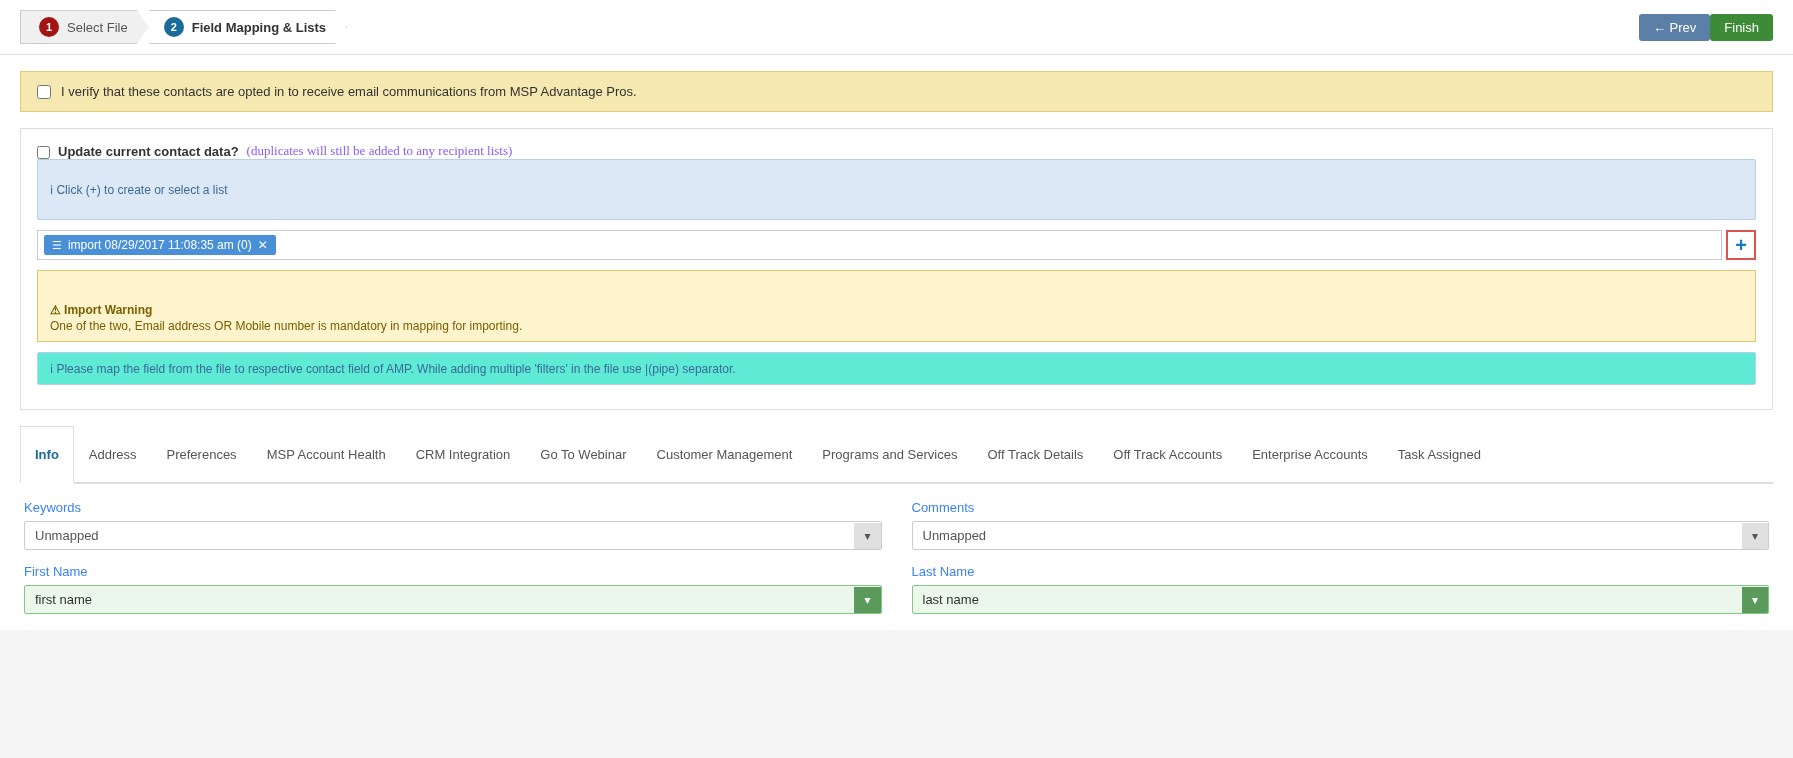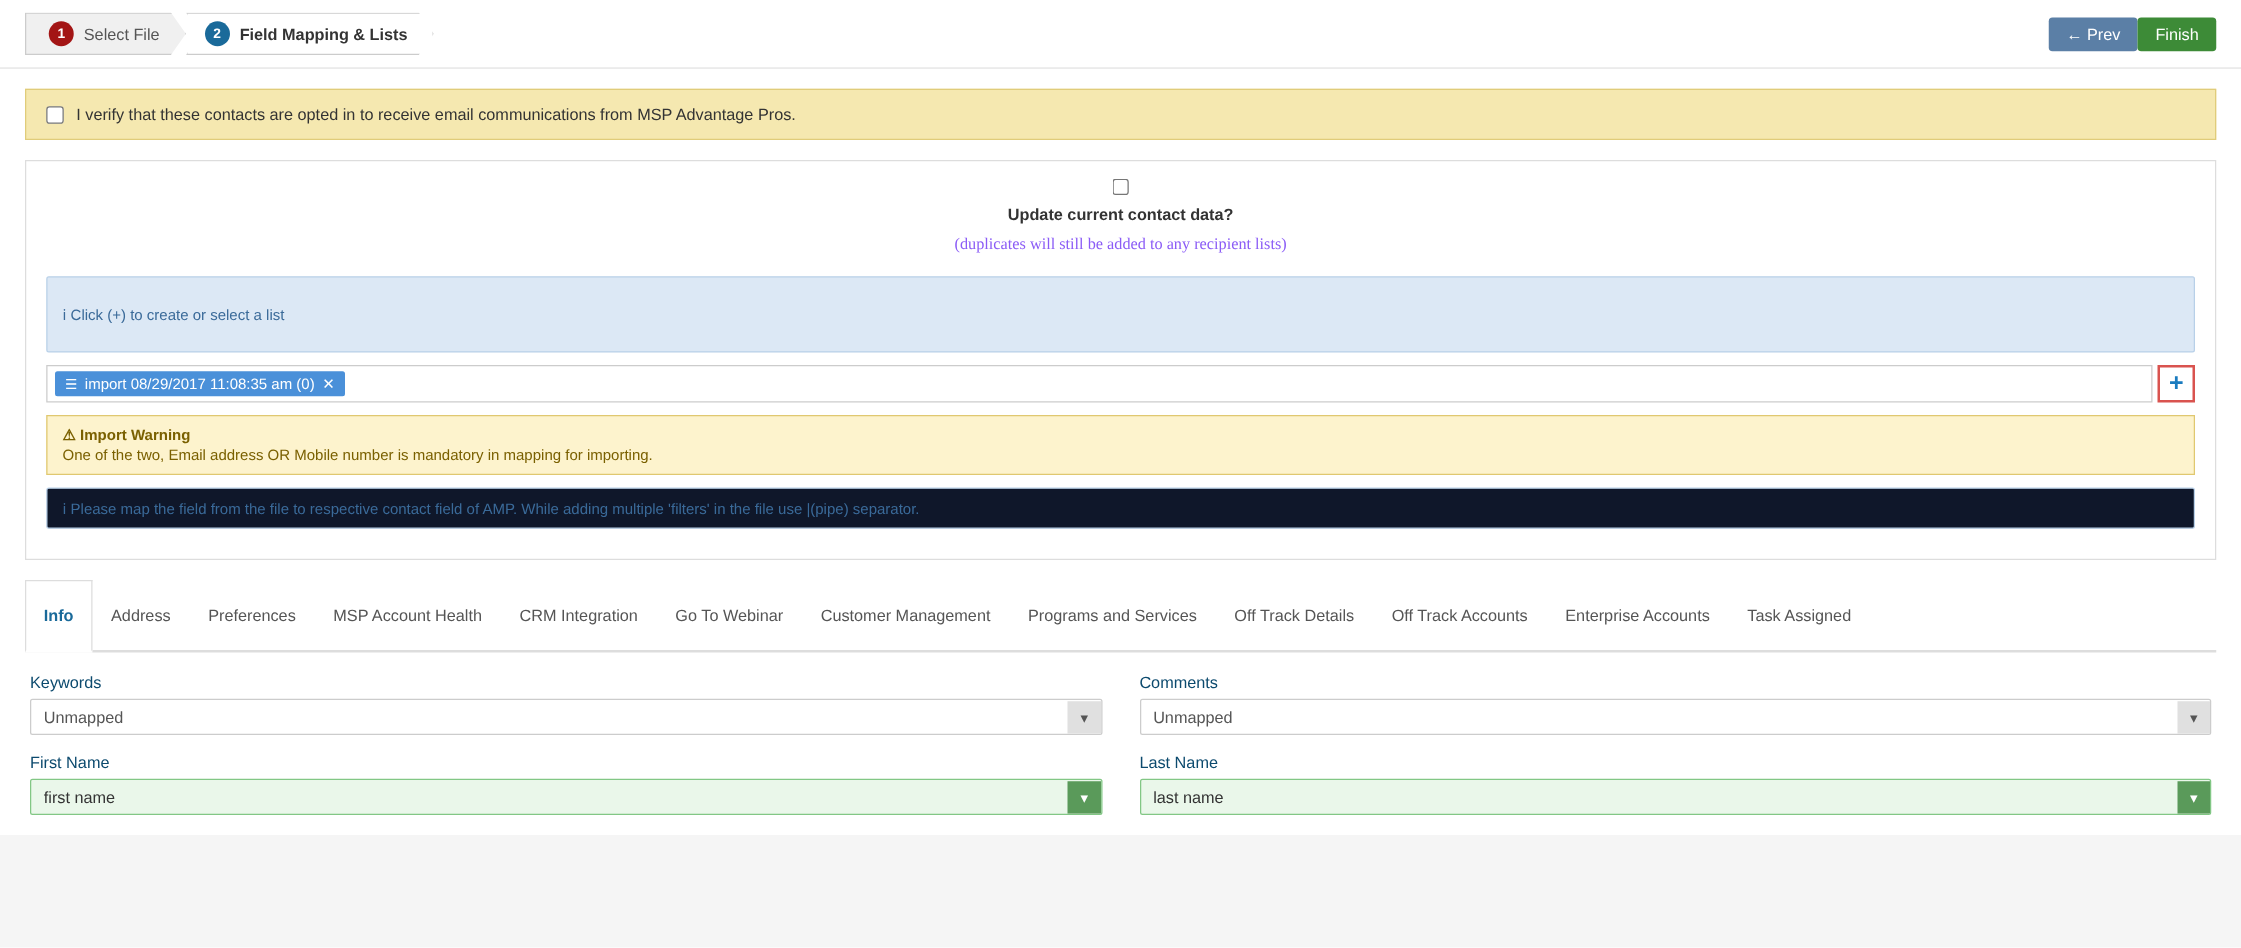--- a/index.html
+++ b/index.html
@@ -83,21 +83,21 @@
 
     
     .section-card {
       background: #fff;
       border: 1px solid #ddd;
       margin-bottom: 16px;
       padding: 14px 16px;
     }
 
     .update-row {
-      display: flex; align-items: center; gap: 8px; margin-bottom: 18px; flex-direction: column;
+      display: flex; align-items: flex-end; gap: 8px; margin-bottom: 0;
     }
 
     .info-bar {
       background: #dce8f5;
       border: 1px solid #b8d0e8;
       padding: 21px 12px;
       border-radius: 2px;
       color: #3a6a99;
       font-size: 12px;
       margin-bottom: 10px;
@@ -158,25 +158,25 @@
 
     .warning-bar {
       background: #fdf3cd;
       border: 1px solid #e0c870;
       padding: 8px 12px;
       margin-bottom: 10px;
       font-size: 12px;
       color: #7a6000;
     }
     .warning-bar .warn-title {
-      font-weight: bold; margin-bottom: 2px;
+      font-weight: bold; margin-bottom: 2px; margin-top: 24px;
     }
 
     .map-info-bar {
-      background: #0f172a;
+      background: #5eead4;
       border: 1px solid #b8d0e8;
       padding: 7px 12px;
       border-radius: 2px;
       color: #3a6a99;
       font-size: 12px;
     }
 
     
     .tabs-container {
       border-bottom: 2px solid #ddd;
@@ -211,21 +211,21 @@
       gap: 14px 30px;
       padding: 0 4px;
     }
     .field-group {
       display: flex;
       flex-direction: column;
       gap: 4px;
     }
     .field-label {
       font-size: 13px;
-      color: #0c4a6e;
+      color: #3b82f6;
       margin-bottom: 2px;
     }
     .field-select {
       display: flex;
       align-items: center;
       border: 1px solid #ccc;
       border-radius: 2px;
       overflow: hidden;
     }
     .field-select.has-value {

